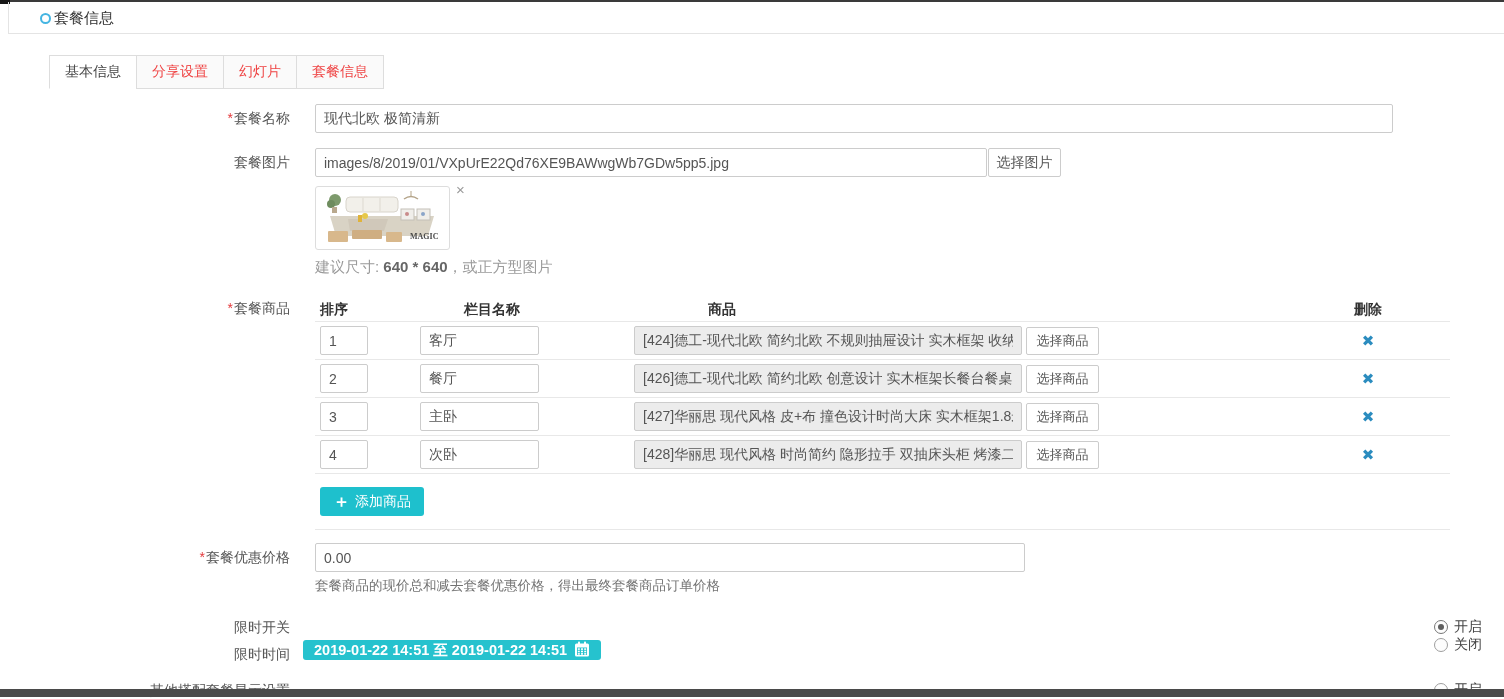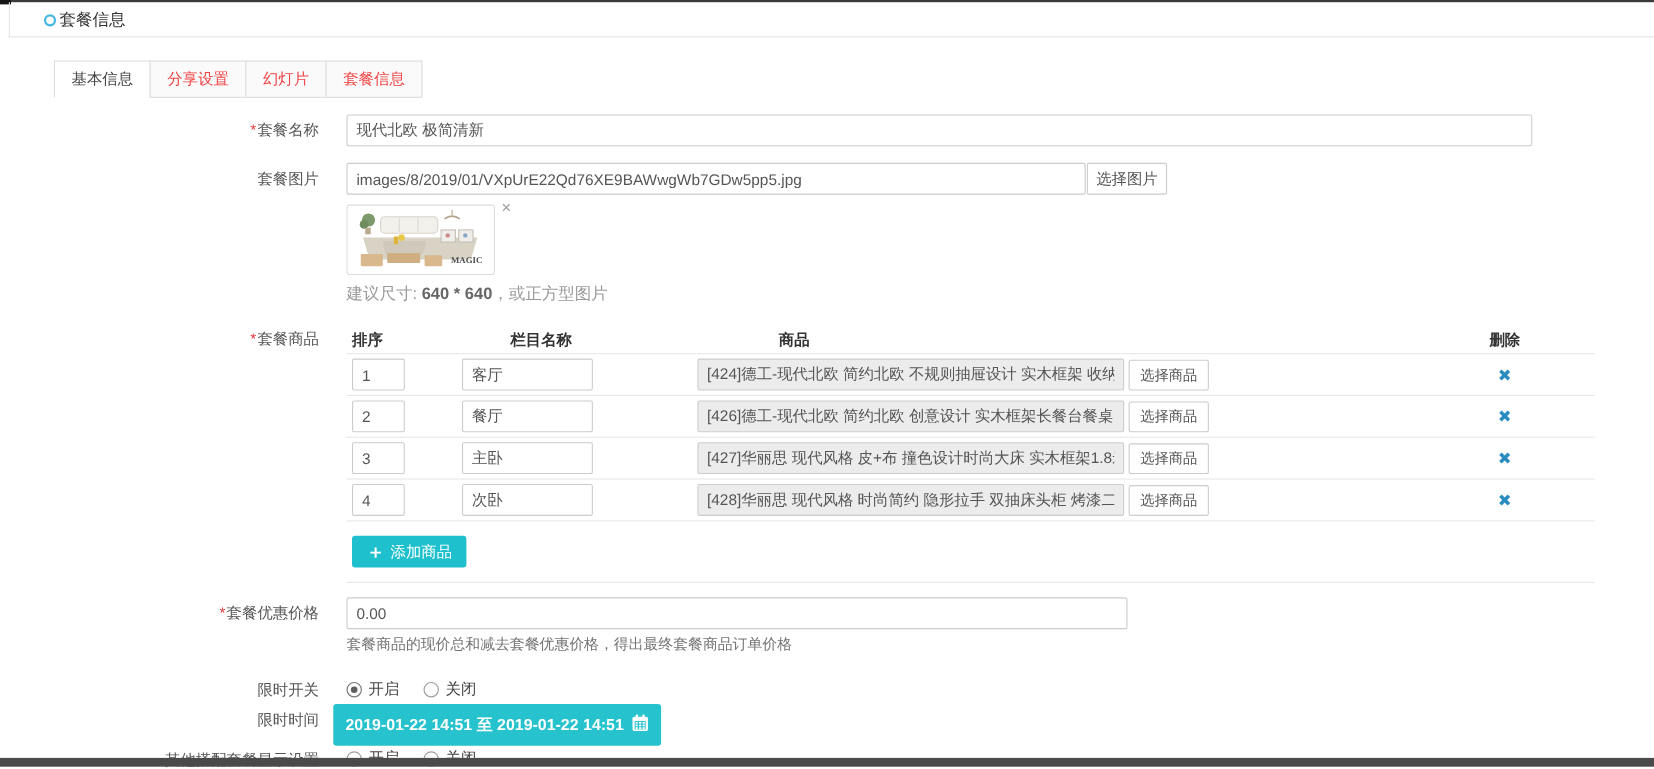--- a/index.html
+++ b/index.html
@@ -79,33 +79,33 @@
   .add-btn { display:inline-flex; align-items:center; margin-left:5px; height:29px; padding:0 13px;
              background:#1ec0cd; color:#fff; border:none; border-radius:3px; font-size:14px;
              cursor:pointer; font-family:inherit; }
   .plus-icon { font-weight:bold; font-size:17px; margin-right:5px; line-height:1; }
 
   .row-price { top:543px; }
   .price-input { width:710px; color:#444; }
   .price-hint { margin-top:5px; color:#737373; font-size:13.5px; }
 
   
-  .radio-group { display:flex; align-items:flex-end; height:18px; }
+  .radio-group { display:flex; align-items:flex-end; height:18px;flex-direction:column; }
   .radio { display:inline-flex; align-items:center; margin-right:22px; color:#444; cursor:pointer; }
   .rdot { width:14px; height:14px; border:1px solid #9e9e9e; border-radius:50%; margin-right:6px;
           position:relative; background:#fdfdfd; }
   .rdot.checked { border-color:#777; }
   .rdot.checked::after { content:''; position:absolute; left:3px; top:3px; right:3px; bottom:3px;
           background:#5f5f5f; border-radius:50%; }
 
   .row-switch { top:618px; }
   .row-switch .flabel { line-height:18px; }
   .row-time { top:640px; }
   .date-btn { position:absolute; left:303px; top:0; display:inline-flex; align-items:center;
-              height:38px; padding:0 11px; background:#26c2ce; color:#fff; font-weight:bold;
+              height:20px; padding:0 11px; background:#26c2ce; color:#fff; font-weight:bold;
               border:none; border-radius:3px; font-size:14.5px; cursor:pointer; font-family:inherit; }
   .cal-icon { margin-left:7px; display:inline-block; }
 
   .row-other { top:681px; }
   .row-other .flabel { line-height:18px; }
 
   
   .hscrollbar { position:absolute; left:0; right:0; top:689px; height:8px; background:#4a4a4a;
                 cursor:pointer; }
 </style>

